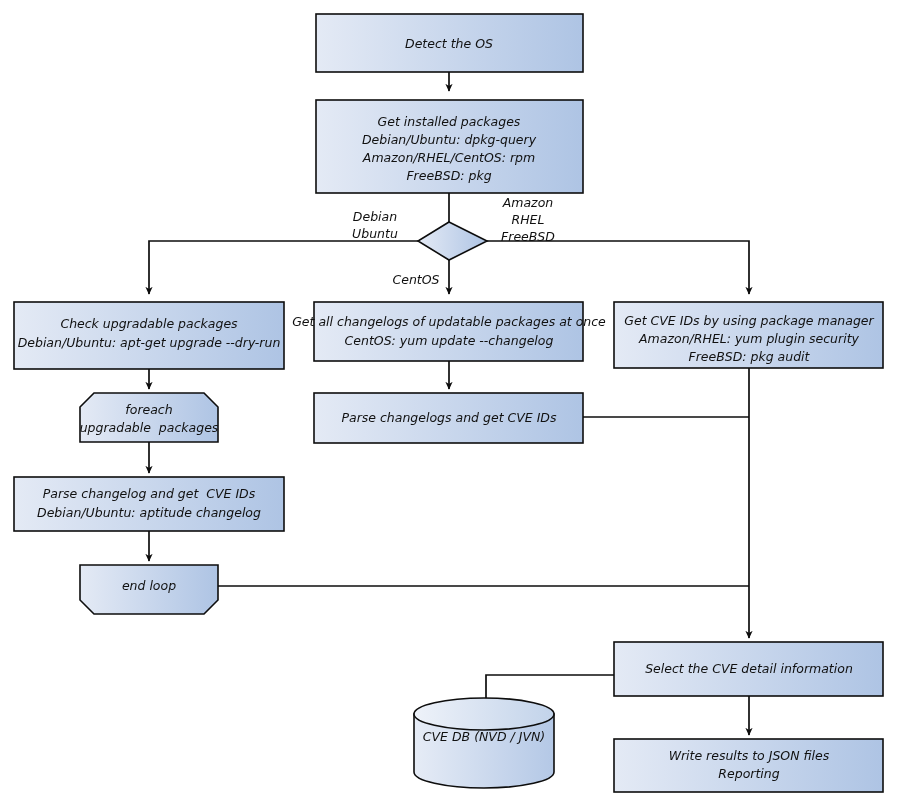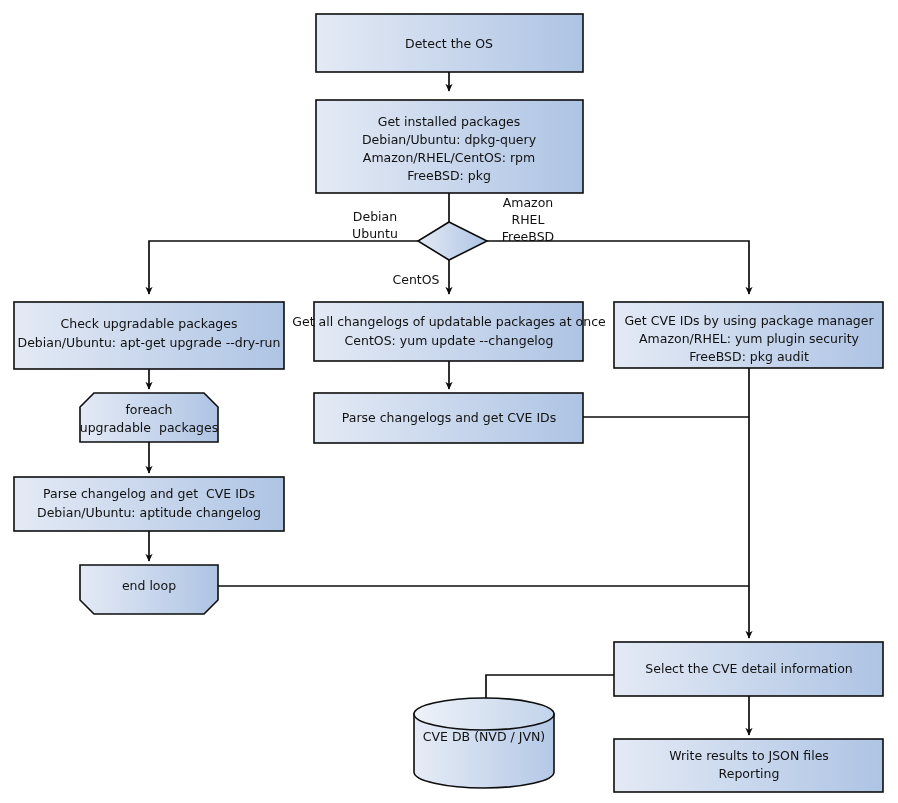--- a/index.html
+++ b/index.html
@@ -10,20 +10,21 @@
   body {
     width: 898px;
     height: 803px;
     font-family: "DejaVu Sans", sans-serif;
     overflow: hidden;
   }
   #flow-root {
     position: relative;
     width: 898px;
     height: 803px;
+    font-style: italic;
   }
   svg#flowchart {
     display: block;
     width: 898px;
     height: 803px;
   }
   .node-shape {
     stroke: #0d0d0d;
     stroke-width: 1.6;
   }

